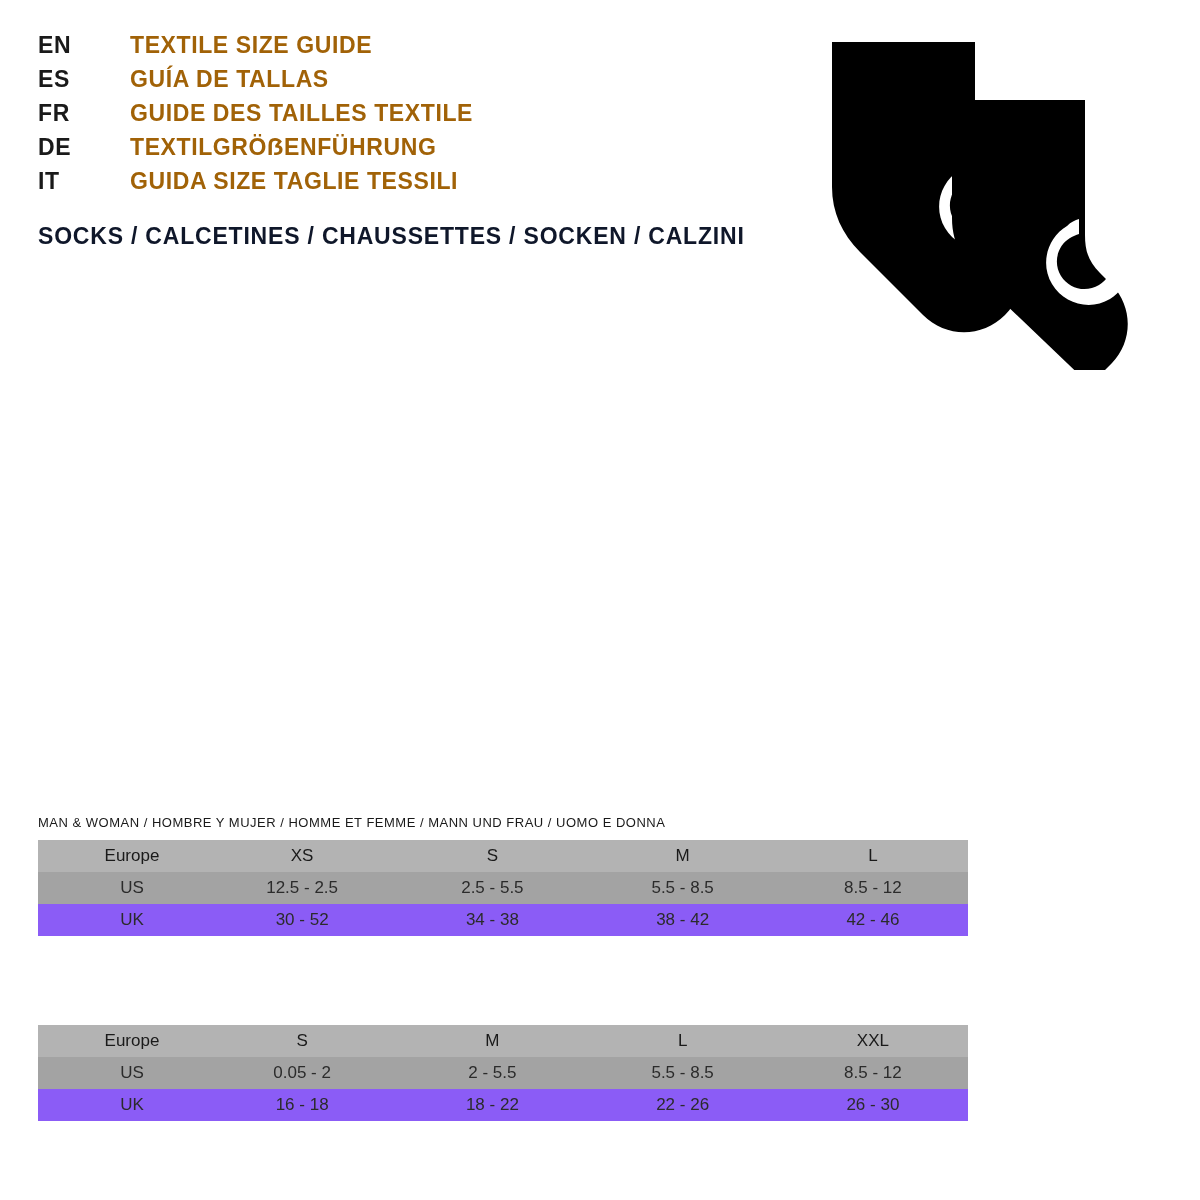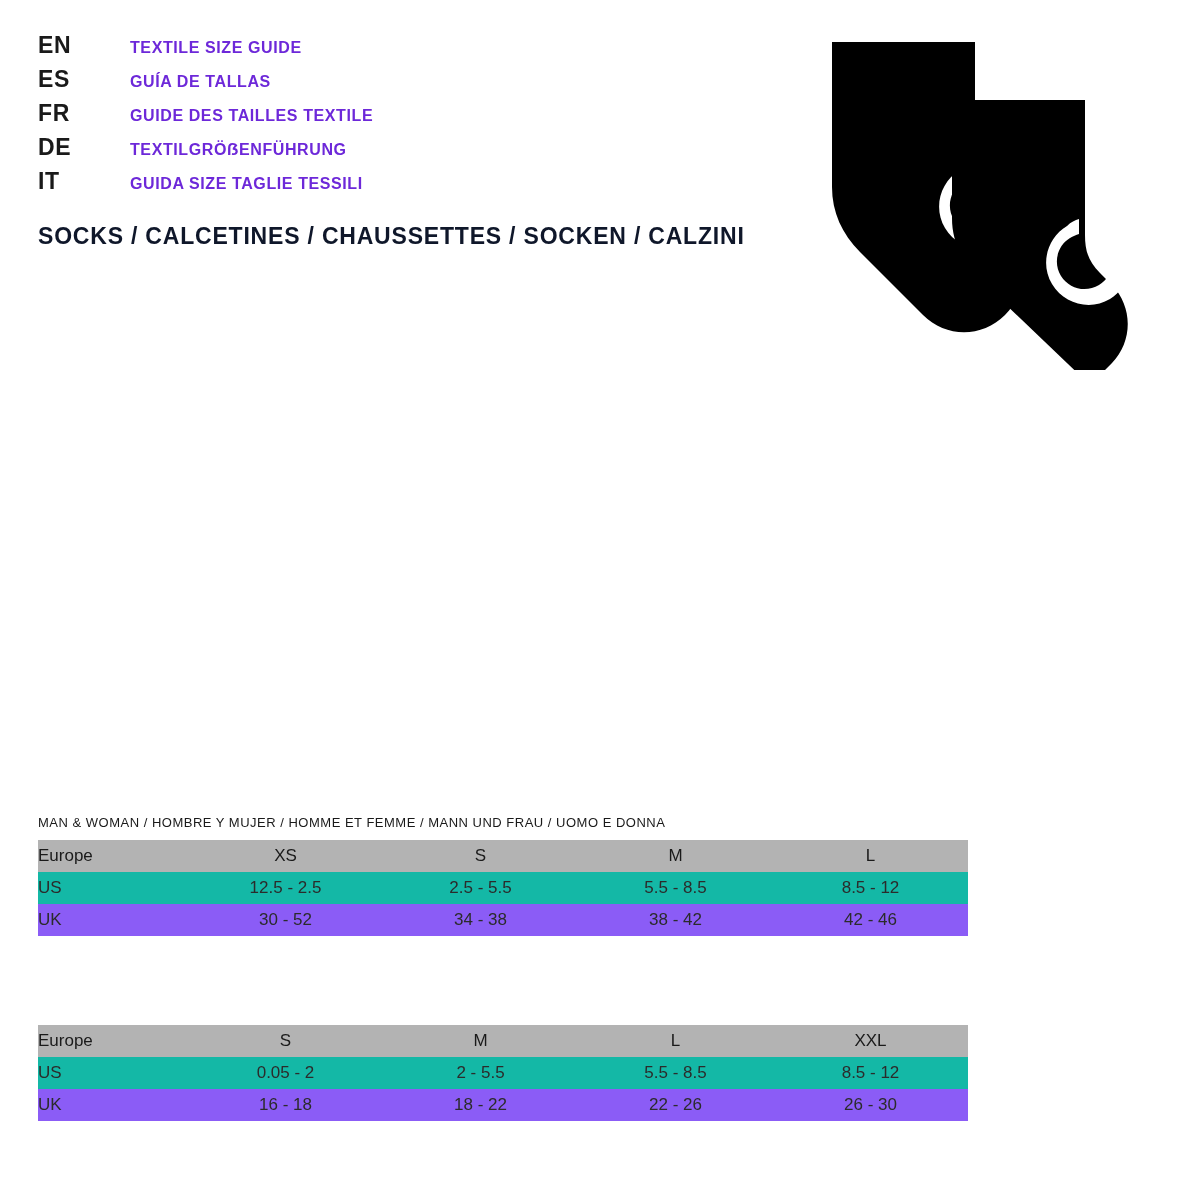--- a/index.html
+++ b/index.html
@@ -35,24 +35,24 @@
     gap: 16px;
   }
   .lang-code {
     width: 76px;
     font-size: 23px;
     font-weight: 700;
     letter-spacing: 0.6px;
     color: #1a1a1a;
   }
   .lang-text {
-    font-size: 16px;
+    font-size: 23px;
     font-weight: 700;
     letter-spacing: 0.6px;
-    color: #6d28d9;
+    color: #a16207;
     white-space: nowrap;
   }
 
   .product-line {
     position: absolute;
     left: 38px;
     top: 223px;
     font-size: 23px;
     font-weight: 700;
     letter-spacing: 0.8px;
@@ -93,33 +93,33 @@
     table-layout: fixed;
   }
   table.size-table td {
     height: 32px;
     font-size: 17px;
     color: #2b2b2b;
     padding: 0;
     vertical-align: middle;
   }
   table.size-table td.label {
-    text-align: left;
-    padding-left: 0;
+    text-align: center;
+    padding-left: 19px;
     width: 150px;
   }
   table.size-table td.val {
     text-align: center;
   }
   tr.row-head td {
     background: #b3b3b3;
     color: #1a1a1a;
   }
   tr.row-alt td {
-    background: #14b8a6;
+    background: #a3a3a3;
   }
   tr.row-shade td {
     background: #8b5cf6;
   }
 </style>
 </head>
 <body>
 
 <div class="page">
 

